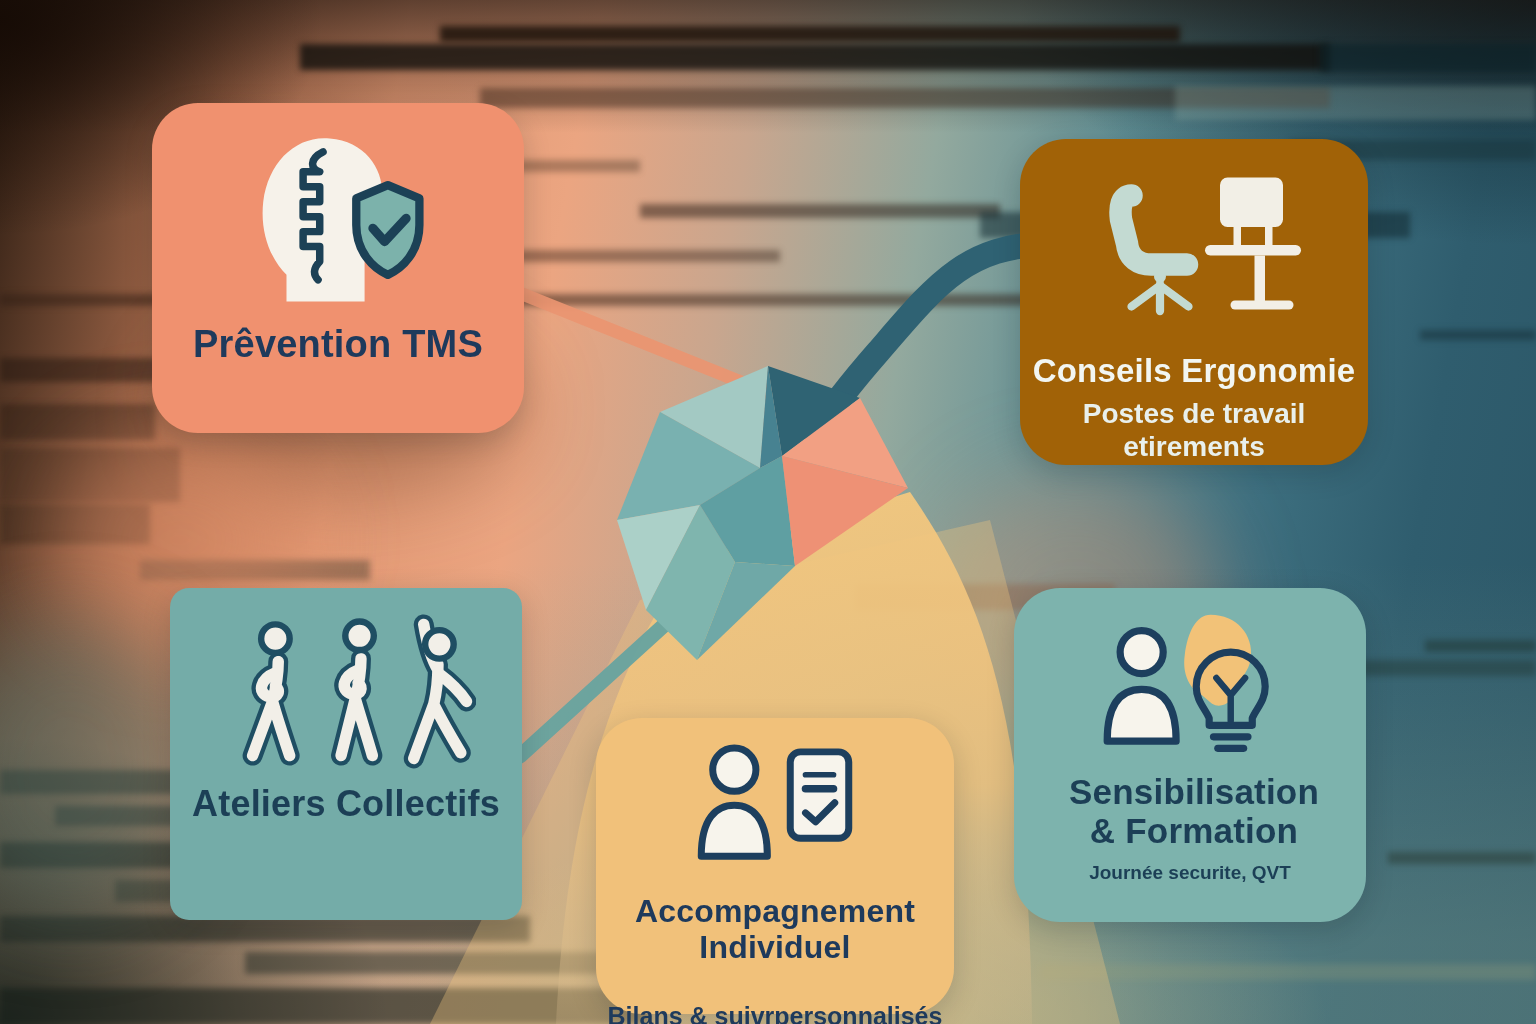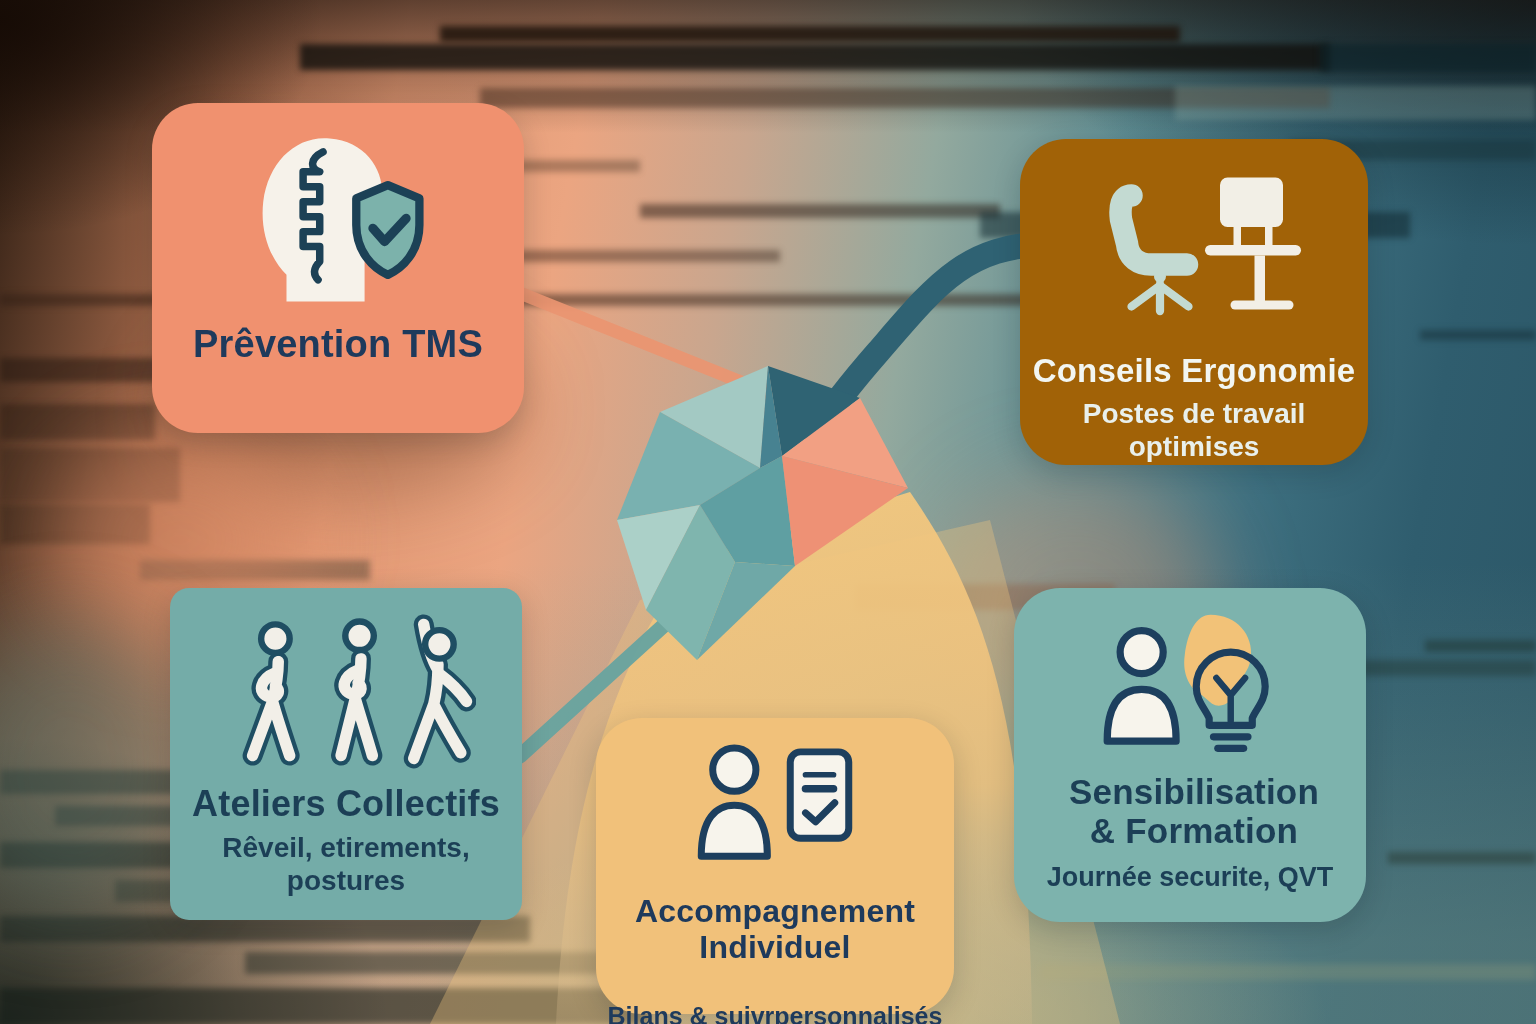--- a/index.html
+++ b/index.html
@@ -44,21 +44,21 @@
   #card-collectifs .icon{height:178px;padding-top:18px;}
   #card-collectifs .title{font-size:36px;}
   #card-collectifs .subtitle{font-size:28px;}
   #card-individuel{left:596px;top:718px;width:358px;height:296px;background:#F1C17A;color:#1E3A5C;gap:20px;}
   #card-individuel .icon{height:148px;padding-top:16px;}
   #card-individuel .title{font-size:32px;}
   #card-individuel .subtitle{font-size:25px;margin-top:16px;}
   #card-formation{left:1014px;top:588px;width:352px;height:334px;background:#7DB3AD;color:#1C3F56;}
   #card-formation .icon{height:168px;padding-top:16px;}
   #card-formation .title{font-size:35px;margin-left:8px;}
-  #card-formation .subtitle{font-size:27px;margin-top:12px;}
+  #card-formation .subtitle{font-size:19px;margin-top:12px;}
 </style>
 </head>
 <body>
 
 <div id="canvas">
 
   <div class="bg"></div>
 
   <div class="st" style="top:26px;left:440px;width:740px;height:16px;background:rgba(30,20,12,.85)"></div>
   <div class="st" style="top:44px;left:300px;width:1030px;height:26px;background:rgba(18,16,13,.8)"></div>
@@ -158,21 +158,21 @@
           <rect x="101" y="37" width="5" height="12"></rect>
           <rect x="122" y="37" width="5" height="12"></rect>
           <rect x="82" y="49" width="64" height="7" rx="3.5"></rect>
           <rect x="115" y="56" width="7" height="32"></rect>
           <rect x="99" y="86" width="42" height="6" rx="3"></rect>
         </g>
       </svg>
     </div>
     <div class="title">Conseils Ergonomie</div>
     <div class="subtitle">Postes de travail
-optimises</div>
+etirements</div>
   </div>
 
   <div class="card" id="card-collectifs">
     <div class="icon">
       <svg width="260" height="164" viewBox="0 0 175 115">
         <g stroke-linecap="round" stroke-linejoin="round" fill="none">
 
           <path d="M40 34 C40 46 38 54 36 62 M38 42 C28 46 24 56 34 59 C40 60 42 54 38 51 M36 62 L22 100 M36 62 C40 76 44 88 48 100" stroke="#1F4E63" stroke-width="14"></path>
           <path d="M98 32 C98 44 96 52 94 60 M96 40 C86 44 82 54 92 57 C98 58 100 52 96 49 M94 60 L84 100 M94 60 C98 74 102 86 106 100" stroke="#1F4E63" stroke-width="14"></path>
           <path d="M152 36 C152 48 151 56 149 64 M152 40 C147 32 144 20 142 8 M152 42 C160 48 168 56 172 62 M149 64 L135 102 M149 64 C155 76 162 88 168 98" stroke="#1F4E63" stroke-width="14"></path>
@@ -180,22 +180,20 @@
           <path d="M40 34 C40 46 38 54 36 62 M38 42 C28 46 24 56 34 59 C40 60 42 54 38 51 M36 62 L22 100 M36 62 C40 76 44 88 48 100" stroke="#F2EFE8" stroke-width="8"></path>
           <path d="M98 32 C98 44 96 52 94 60 M96 40 C86 44 82 54 92 57 C98 58 100 52 96 49 M94 60 L84 100 M94 60 C98 74 102 86 106 100" stroke="#F2EFE8" stroke-width="8"></path>
           <path d="M152 36 C152 48 151 56 149 64 M152 40 C147 32 144 20 142 8 M152 42 C160 48 168 56 172 62 M149 64 L135 102 M149 64 C155 76 162 88 168 98" stroke="#F2EFE8" stroke-width="8"></path>
         </g>
         <circle cx="38" cy="18" r="10" fill="#F2EFE8" stroke="#1F4E63" stroke-width="4.5"></circle>
         <circle cx="97" cy="16" r="10" fill="#F2EFE8" stroke="#1F4E63" stroke-width="4.5"></circle>
         <circle cx="153" cy="22" r="10" fill="#F2EFE8" stroke="#1F4E63" stroke-width="4.5"></circle>
       </svg>
     </div>
     <div class="title">Ateliers Collectifs</div>
-    <div class="subtitle">Rêveil, etirements,
-postures</div>
   </div>
 
   <div class="card" id="card-individuel">
     <div class="icon">
       <svg width="178" height="140" viewBox="0 0 140 110">
         <circle cx="38" cy="28" r="17" fill="#F7F4EC" stroke="#1D3F5E" stroke-width="5.5"></circle>
         <path d="M12 96 C12 66 24 56 38 56 C52 56 64 66 64 96 Z" fill="#F7F4EC" stroke="#1D3F5E" stroke-width="5.5" stroke-linejoin="round"></path>
         <rect x="82" y="14" width="46" height="68" rx="8" fill="#F7F4EC" stroke="#1D3F5E" stroke-width="5.5"></rect>
         <line x1="94" y1="32" x2="116" y2="32" stroke="#1D3F5E" stroke-width="4.5" stroke-linecap="round"></line>
         <line x1="94" y1="43" x2="116" y2="43" stroke="#1D3F5E" stroke-width="6" stroke-linecap="round"></line>

